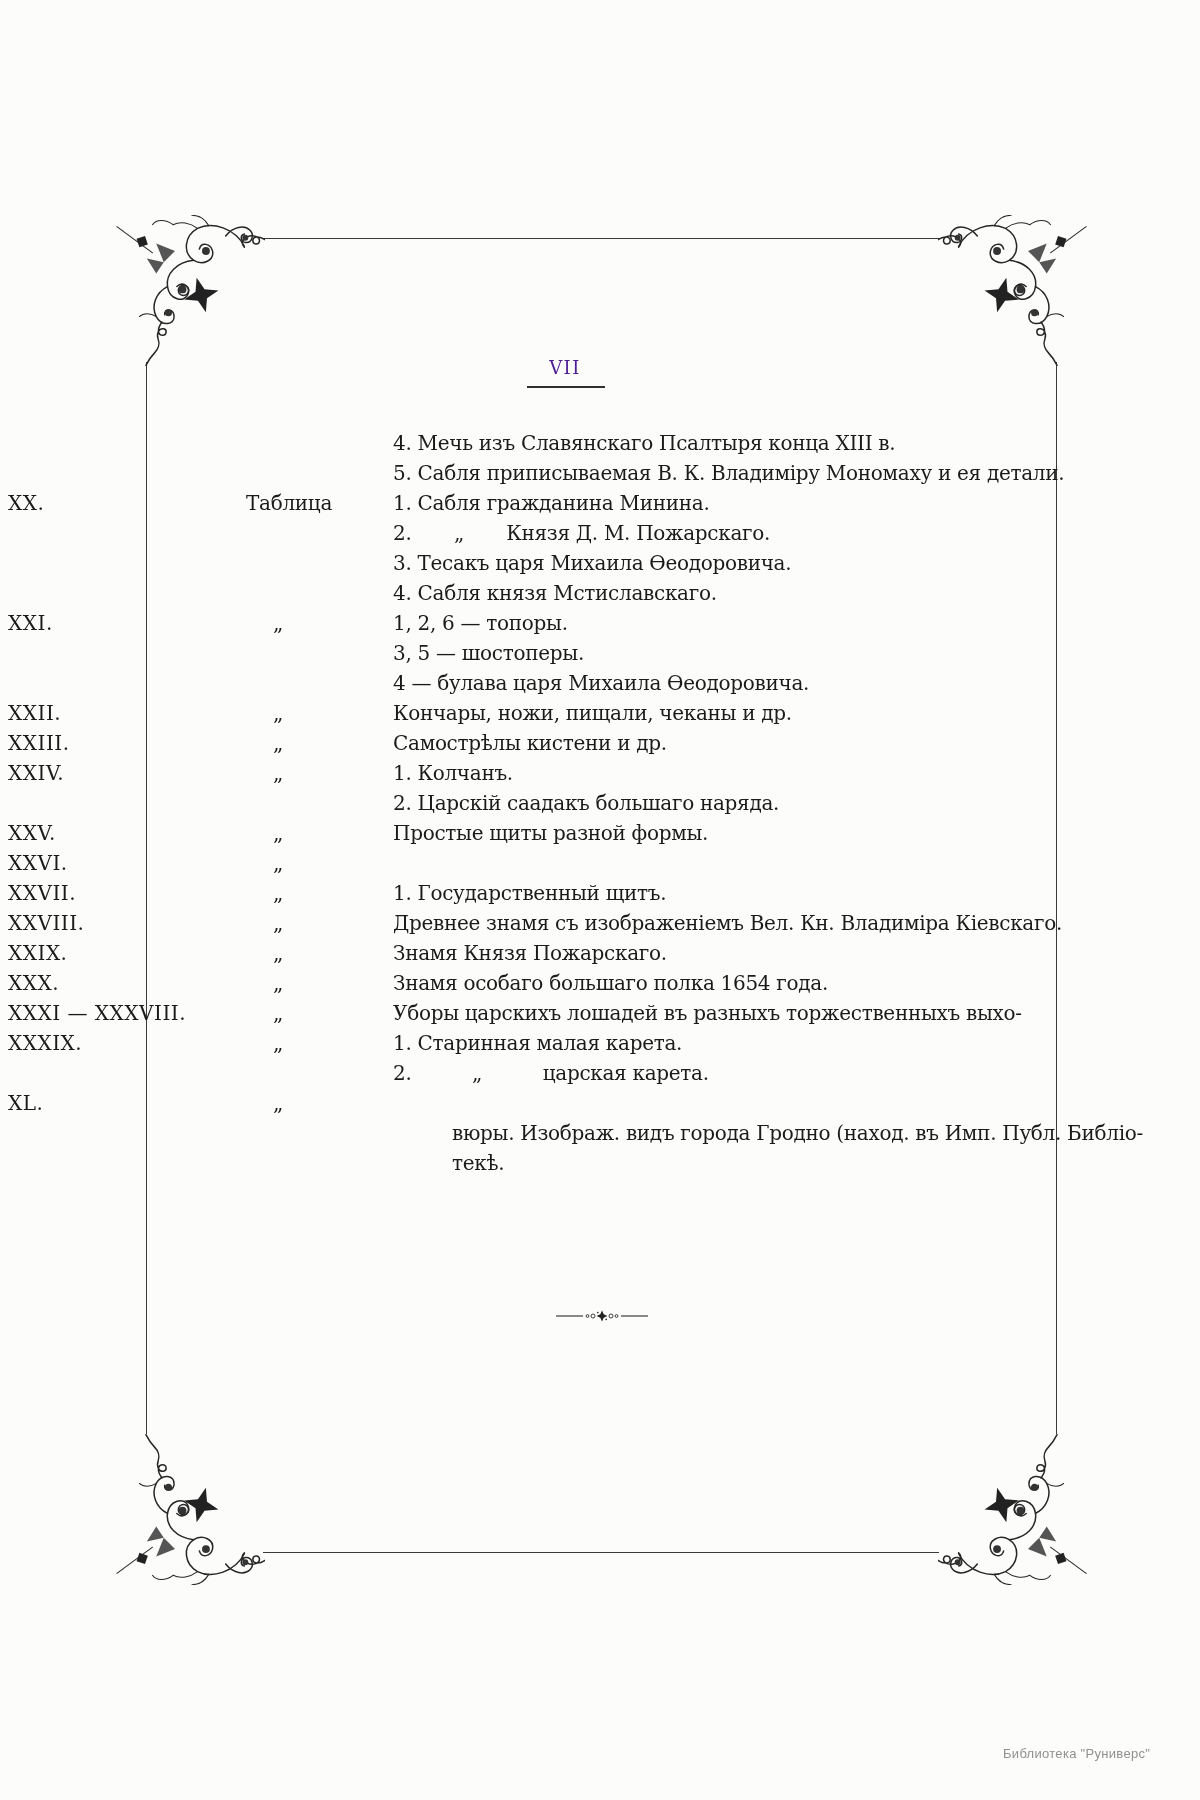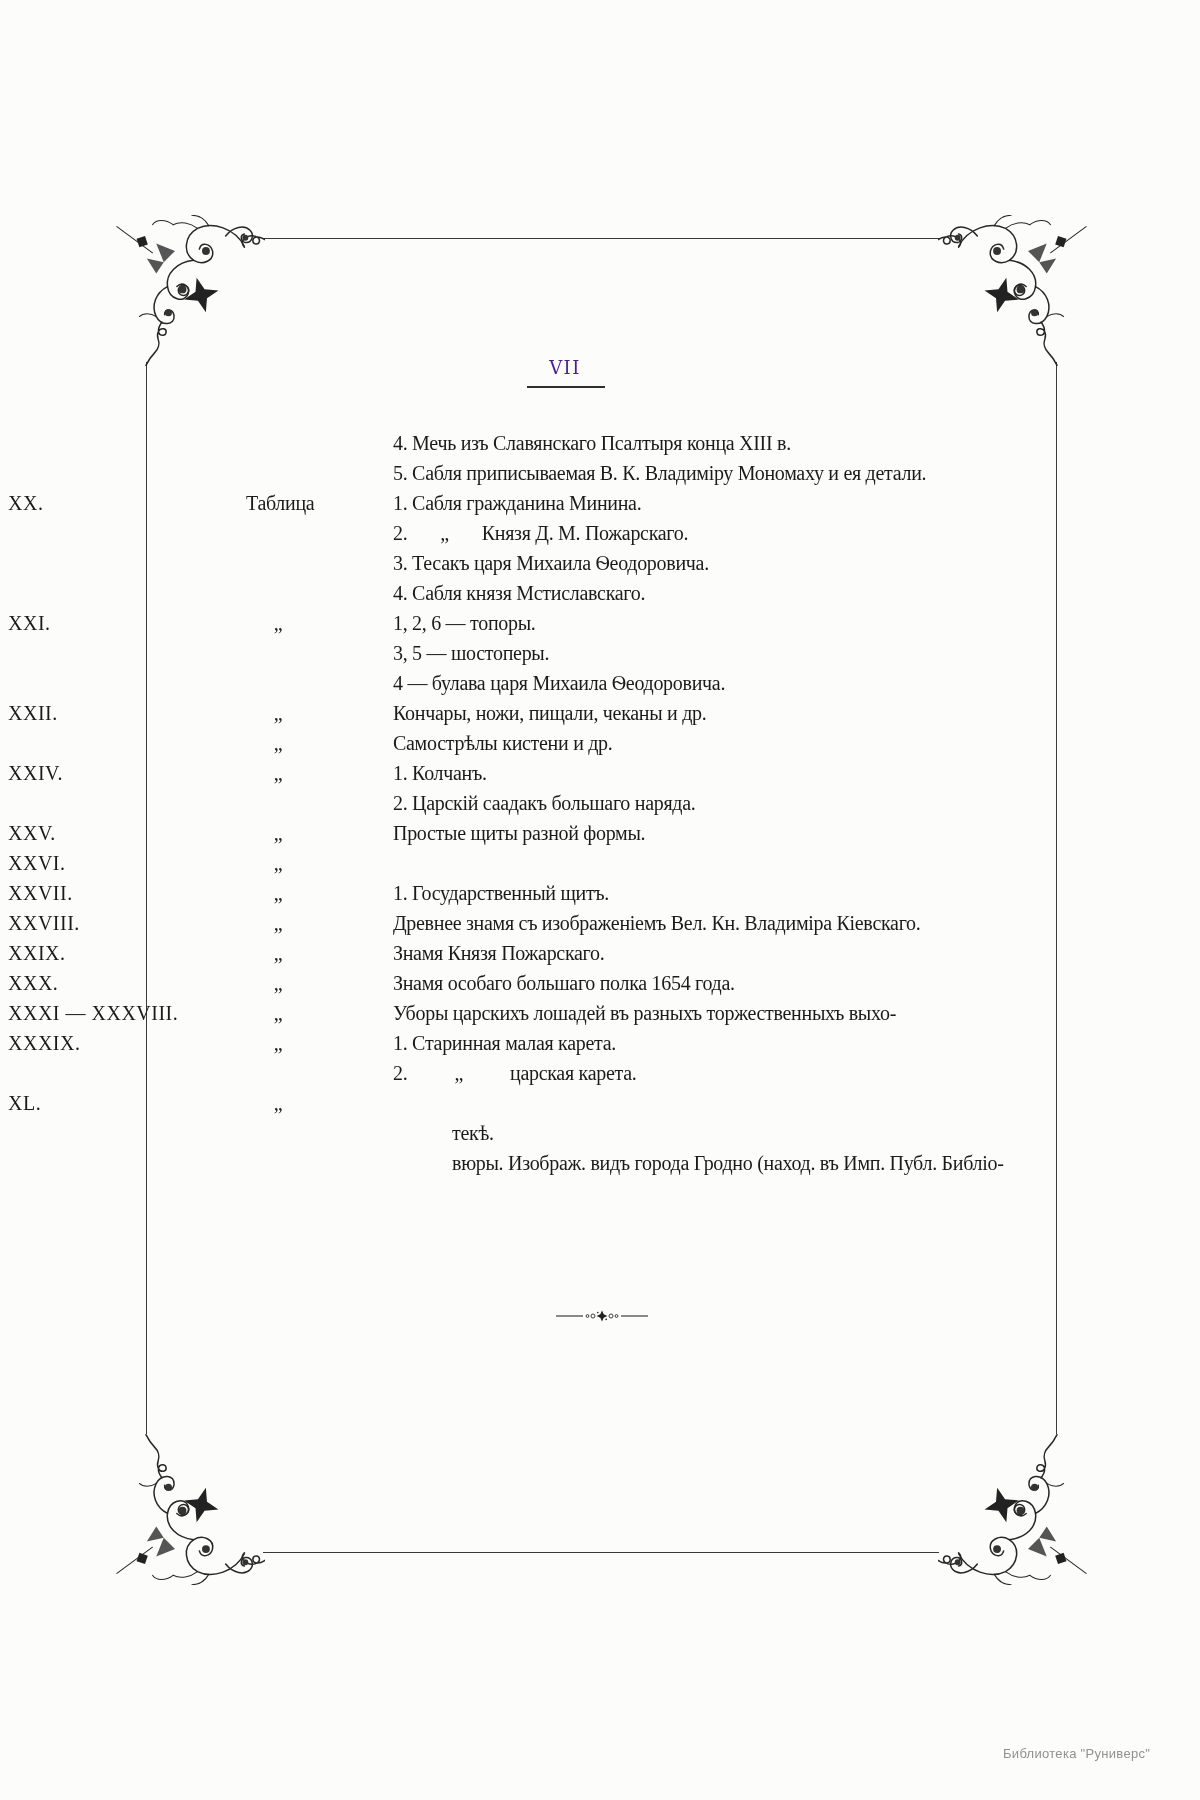--- a/index.html
+++ b/index.html
@@ -26,21 +26,21 @@
   .flourish .dot{fill:#333;stroke:none;}
   .flourish .thin{stroke-width:1.1;}
   .flourish .open{fill:#fcfcfb;}
   
   #page-number{
     position:absolute;top:357px;left:465px;width:200px;text-align:center;
     font-size:18px;letter-spacing:1.5px;color:#4c1d95;
   }
   #page-number-rule{position:absolute;top:386px;left:527px;width:78px;height:1.6px;background:#2f2f2f;}
   
-  #toc{position:absolute;left:0;top:428px;width:1200px;font-family:Liberation Serif, serif;}
+  #toc{position:absolute;left:0;top:428px;width:1200px;}
   .row{position:relative;height:30px;line-height:30px;font-size:20px;letter-spacing:-0.3px;}
   .row .lbl{position:absolute;left:246px;width:64px;text-align:center;white-space:nowrap;}
   .row .num{position:absolute;left:0;width:385px;text-align:left;white-space:nowrap;letter-spacing:0.5px;margin-left:8px;}
   .row .txt{position:absolute;left:393px;white-space:pre;}
   .row.cont-1 .txt{left:345px;}
   .row.cont-2 .txt{left:452px;}
   
   #divider{position:absolute;left:556px;top:1310px;width:92px;height:12px;}
   #divider line{stroke:#2b2b2b;stroke-width:1.1;}
   #divider circle{stroke:#2b2b2b;stroke-width:0.9;fill:none;}
@@ -217,20 +217,21 @@
   </div>
 
   <div class="row">
     <span class="lbl">„</span>
     <span class="num">XXII.</span>
     <span class="txt">Кончары, ножи, пищали, чеканы и др.</span>
   </div>
 
   <div class="row">
     <span class="lbl">„</span>
+    <span class="num">XXIII.</span>
     <span class="txt">Самострѣлы кистени и др.</span>
   </div>
 
   <div class="row">
     <span class="lbl">„</span>
     <span class="num">XXIV.</span>
     <span class="txt">1. Колчанъ.</span>
   </div>
 
   <div class="row">
@@ -295,27 +296,27 @@
   </div>
 
   <div class="row">
     <span class="lbl">„</span>
     <span class="num">XL.</span>
   </div>
 
   <div class="row cont-2">
     <span class="lbl"></span>
     <span class="num"></span>
+    <span class="txt">вюры. Изображ. видъ города Гродно (наход. въ Имп. Публ. Библіо-</span>
+  </div>
+
+  <div class="row cont-2">
+    <span class="lbl"></span>
+    <span class="num"></span>
     <span class="txt">текѣ.</span>
-  </div>
-
-  <div class="row cont-2">
-    <span class="lbl"></span>
-    <span class="num"></span>
-    <span class="txt">вюры. Изображ. видъ города Гродно (наход. въ Имп. Публ. Библіо-</span>
   </div>
 </div>
 
 <svg id="divider" viewBox="0 0 92 12">
   <line x1="0" y1="6" x2="27" y2="6"></line>
   <circle cx="31.5" cy="6" r="1.4"></circle>
   <circle cx="37" cy="6" r="2"></circle>
   <path class="fill" d="M46 0.6 l1.7 3.7 3.7 1.7 -3.7 1.7 -1.7 3.7 -1.7 -3.7 -3.7 -1.7 3.7 -1.7 z"></path>
   <circle class="fill" cx="41.8" cy="2.6" r="0.8"></circle>
   <circle class="fill" cx="50.2" cy="9.4" r="0.8"></circle>

